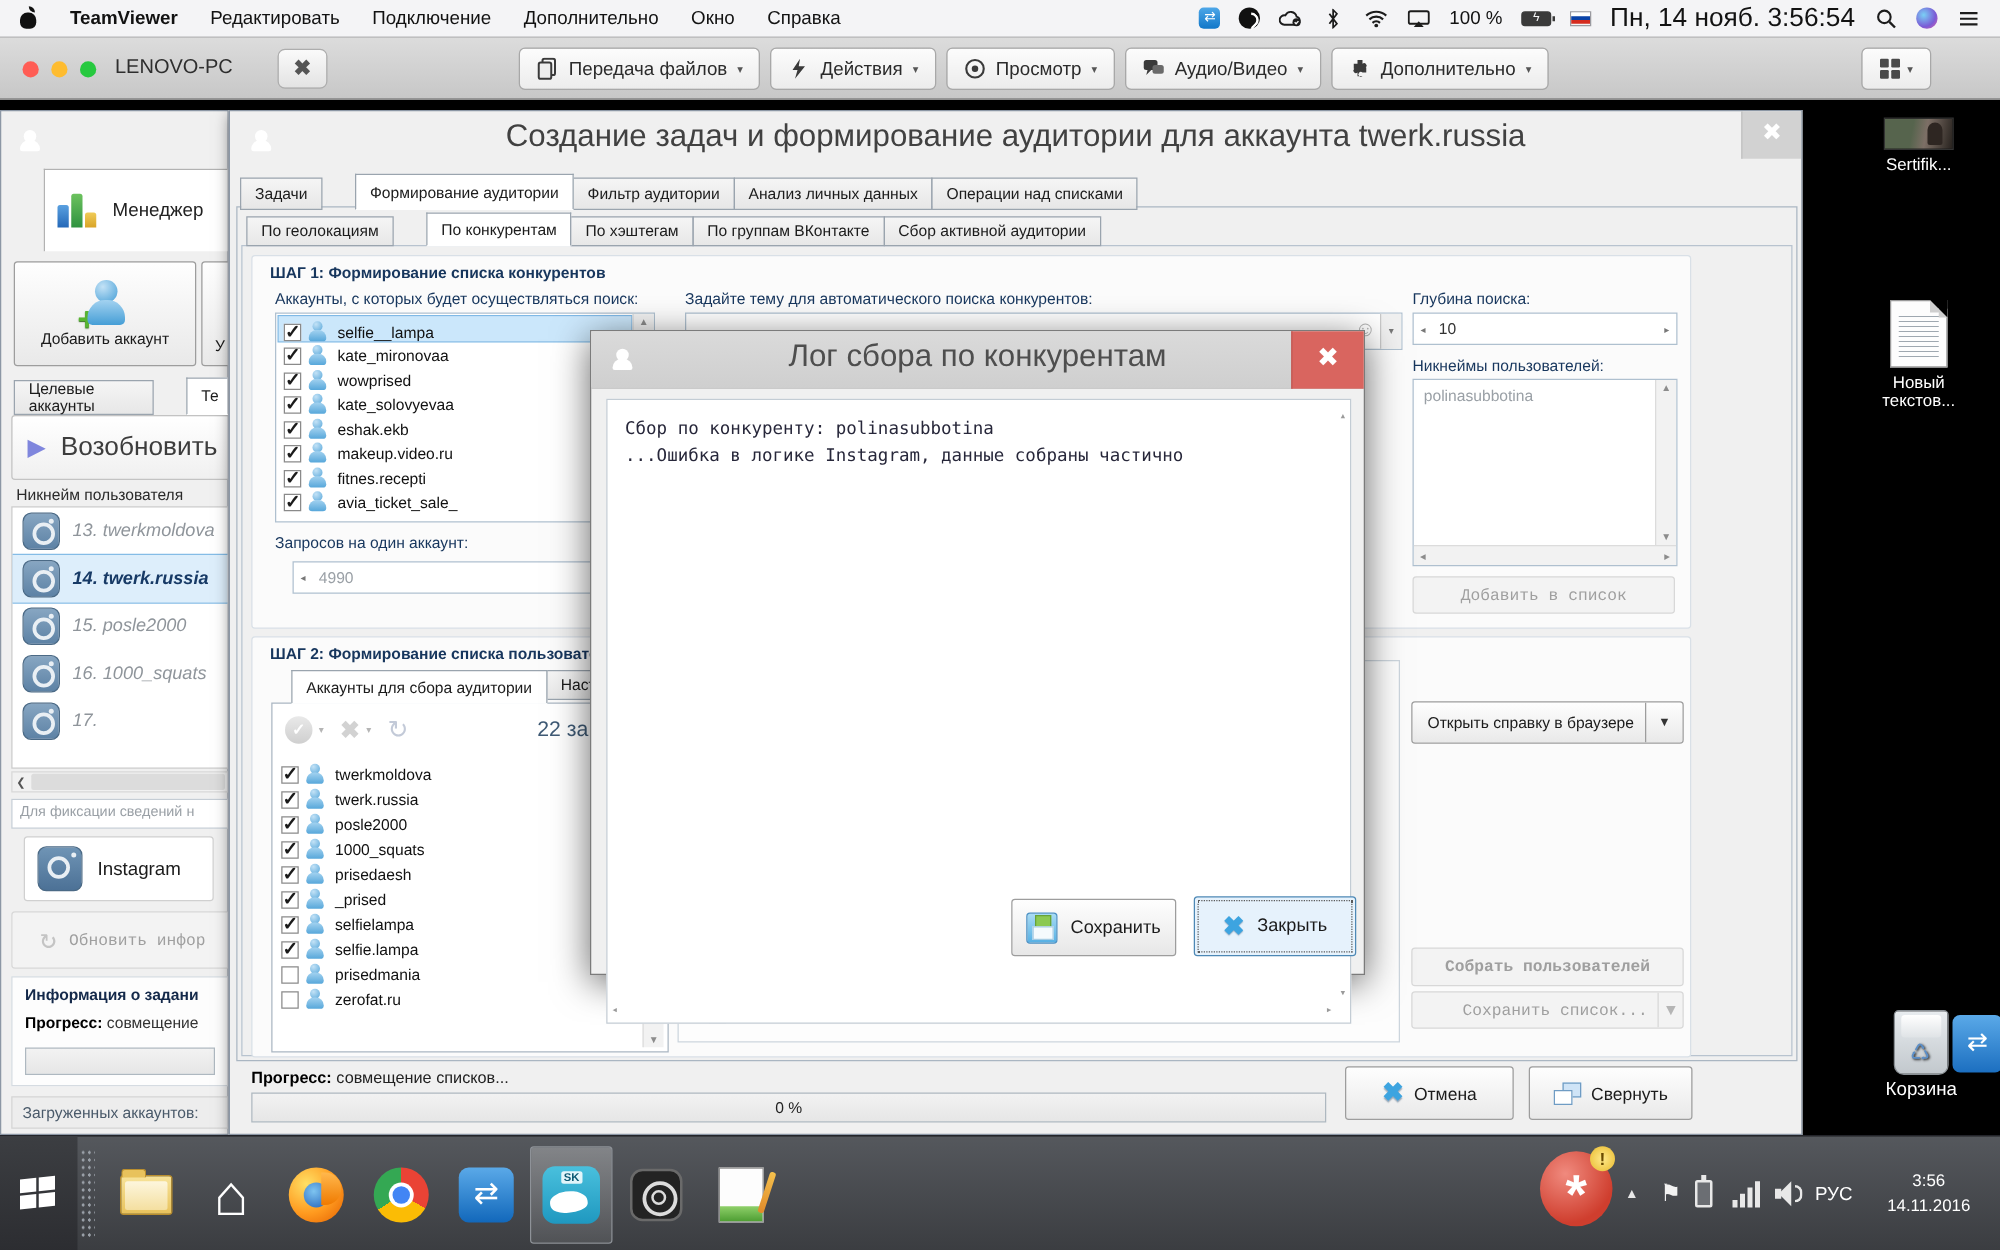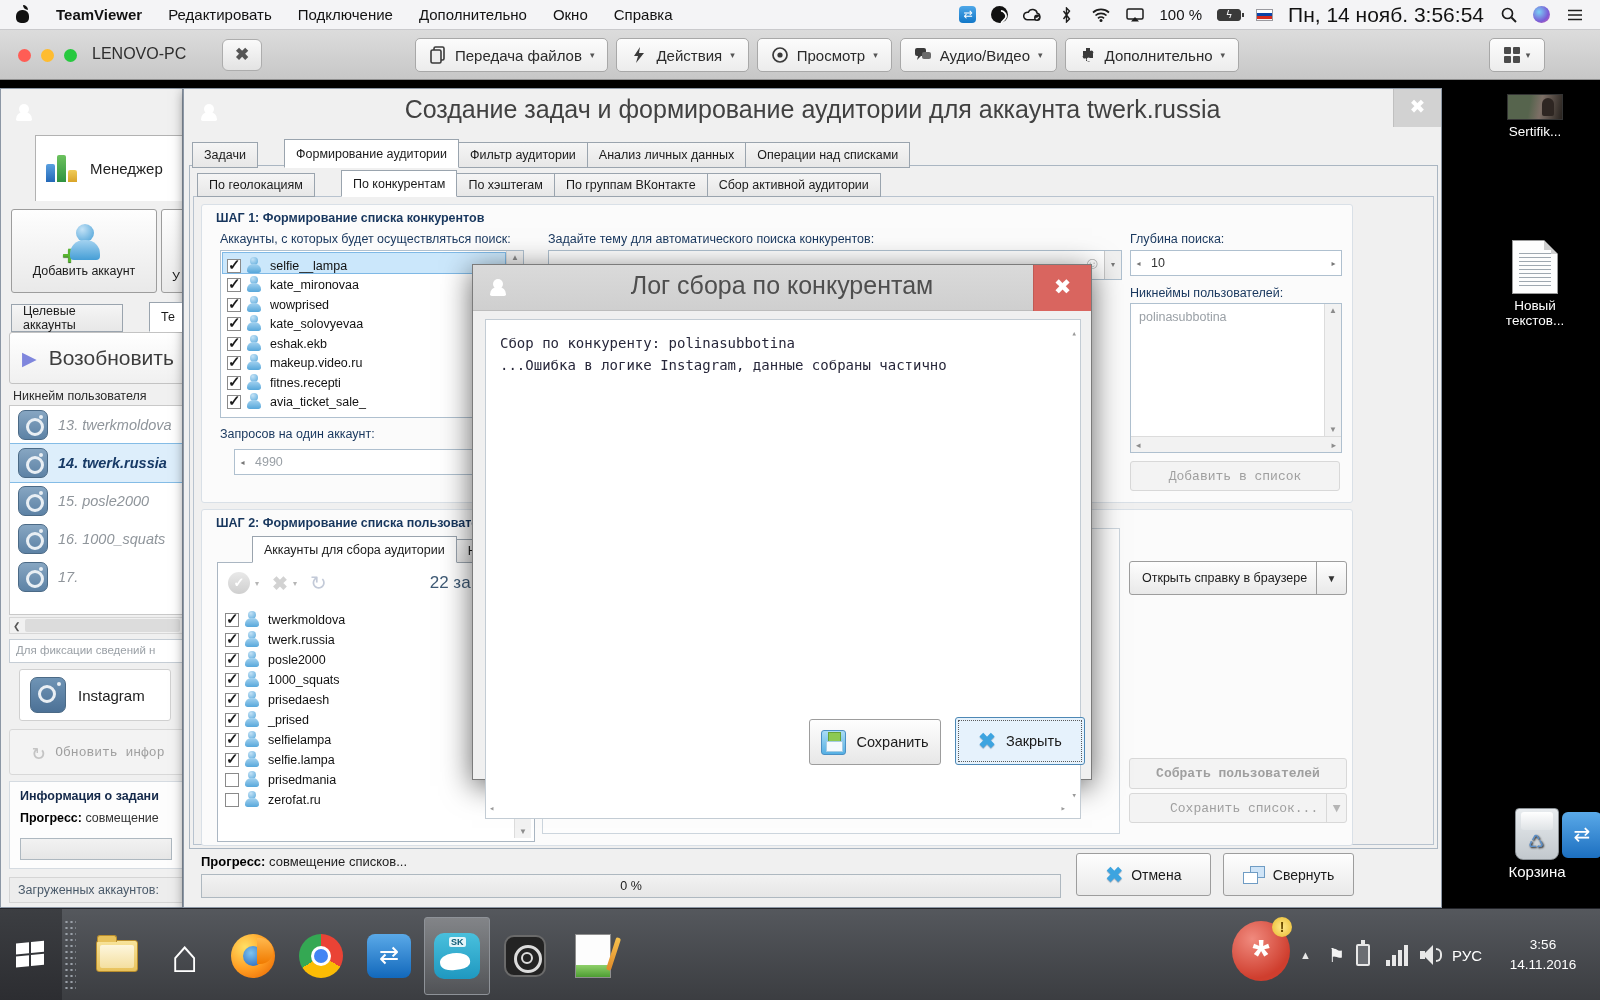--- a/index.html
+++ b/index.html
@@ -543,21 +543,21 @@
           </div>
         </div>
         <div class="btn dis" style="left:928px; top:256px; width:210px; height:30px;">
             <span>Добавить в список</span>
           </div>
       </div>
 
       
       <div class="group" style="left:17px; top:420px; width:1152px; height:337px;">
         <div class="ghead">ШАГ 2: Формирование списка пользователей</div>
-        <div style="position:absolute; left:23px; top:26px; display:flex; align-items:flex-end; z-index:2;">
+        <div style="position:absolute; left:4px; top:26px; display:flex; align-items:flex-start; z-index:2;">
           <span class="tab active" style="height:27px;">
               <span>Аккаунты для сбора аудитории</span>
             </span>
           <span class="tab" style="height:24px;">
               <span>Настройки</span>
             </span>
         </div>
         <div class="abs" style="left:15px; top:52px; width:318px; height:280px; background:#fff; border:1px solid #aab6c2;">
           <div style="display:flex; align-items:center; gap:5px; padding:8px 0 0 10px;">
             <span style="width:22px; height:22px; border-radius:50%; background:linear-gradient(#e9e9e9,#cfcfcf); color:#fff; font-weight:bold; font-size:13px; text-align:center; line-height:22px;"><span>✓</span></span>

